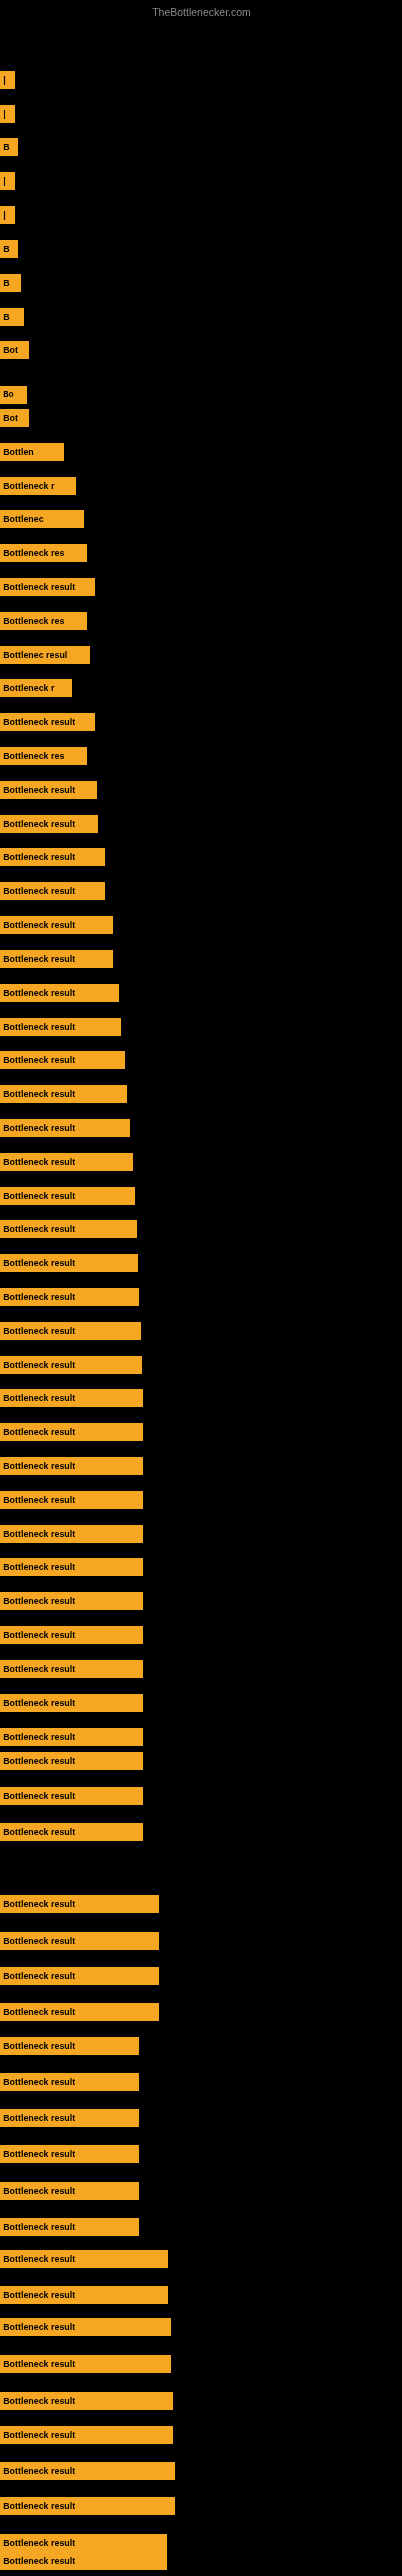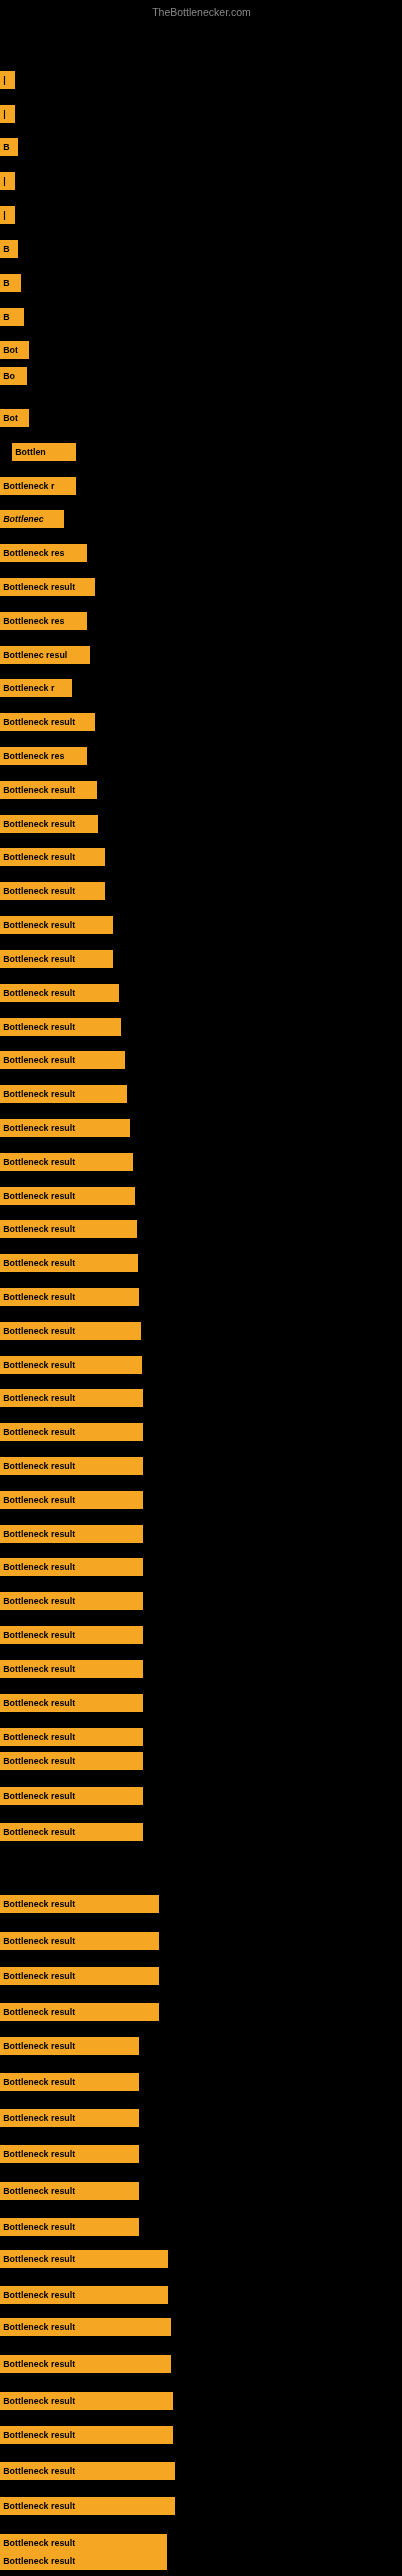--- a/index.html
+++ b/index.html
@@ -86,42 +86,42 @@
     <div class="bar-container" style="top: 308px; left: 0px;">
       <div class="bar" style="width: 24px;">
         <span class="bar-label">B</span>
       </div>
     </div>
     <div class="bar-container" style="top: 341px; left: 0px;">
       <div class="bar" style="width: 29px;">
         <span class="bar-label">Bot</span>
       </div>
     </div>
-    <div class="bar-container" style="top: 367px; left: 0px;">
+    <div class="bar-container" style="top: 386px; left: 0px; font-family: Liberation Mono, monospace;">
       <div class="bar" style="width: 27px;">
         <span class="bar-label">Bo</span>
       </div>
     </div>
     <div class="bar-container" style="top: 409px; left: 0px;">
       <div class="bar" style="width: 29px;">
         <span class="bar-label">Bot</span>
       </div>
     </div>
-    <div class="bar-container" style="top: 443px; left: 12px;">
+    <div class="bar-container" style="top: 443px; left: 0px;">
       <div class="bar" style="width: 64px;">
         <span class="bar-label">Bottlen</span>
       </div>
     </div>
     <div class="bar-container" style="top: 477px; left: 0px;">
       <div class="bar" style="width: 76px;">
         <span class="bar-label">Bottleneck r</span>
       </div>
     </div>
     <div class="bar-container" style="top: 510px; left: 0px;">
-      <div class="bar" style="width: 64px; font-style: italic;">
+      <div class="bar" style="width: 84px;">
         <span class="bar-label">Bottlenec</span>
       </div>
     </div>
     <div class="bar-container" style="top: 544px; left: 0px;">
       <div class="bar" style="width: 87px;">
         <span class="bar-label">Bottleneck res</span>
       </div>
     </div>
     <div class="bar-container" style="top: 578px; left: 0px;">
       <div class="bar" style="width: 95px;">

